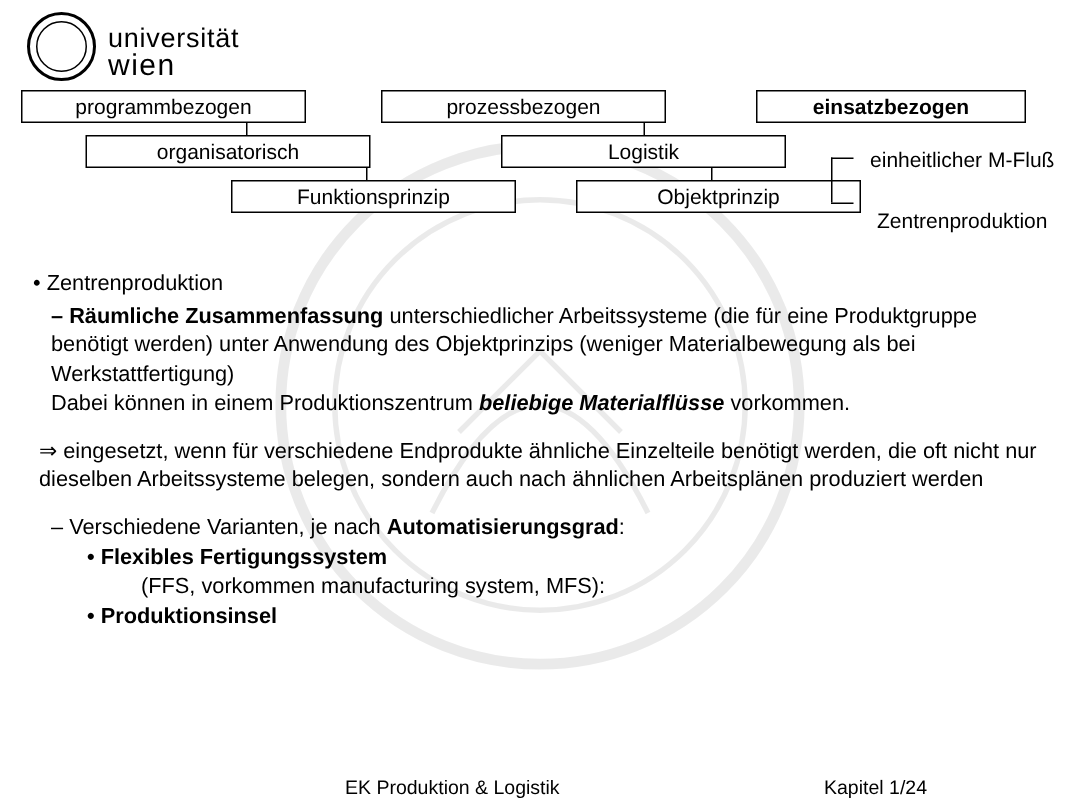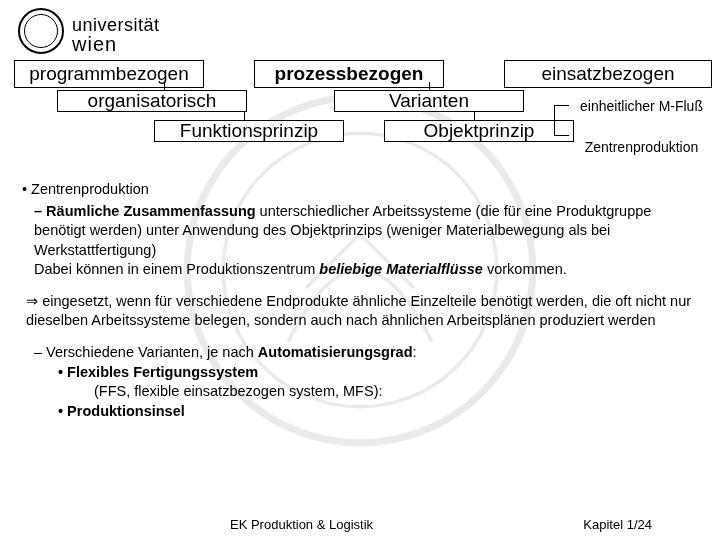--- a/index.html
+++ b/index.html
@@ -48,29 +48,29 @@
   .uni-line2 { font-size: 20px; font-weight: 400; letter-spacing: 1px; }
   .diagram {
     position: relative;
     height: 120px;
     margin: 2px 14px 0 14px;
   }
   .box {
     position: absolute;
     border: 1px solid #000;
     background: #fff;
-    font-size: 19px;
+    font-size: 14px;
     display: flex;
     align-items: center;
     justify-content: center;
     padding: 2px 4px;
   }
   .b-prog { left: 0; width: 190px; }
-  .b-proz { left: 240px; width: 190px; font-weight: bold; }
-  .b-eins { left: 490px; width: 208px; }
+  .b-proz { left: 240px; width: 190px; }
+  .b-eins { left: 490px; width: 180px; font-weight: bold; }
   .b-org { top: 30px; left: 43px; width: 190px; height: 22px; }
   .b-struk { top: 30px; left: 320px; width: 190px; height: 22px; }
   .b-funk { top: 60px; left: 140px; width: 190px; height: 22px; }
   .b-obj { top: 60px; left: 370px; width: 190px; height: 22px; }
   .b-mfluss { top: 35px; left: 555px; width: 145px; height: 22px; border: none; background: transparent; font-size: 14px; white-space: nowrap; }
   .b-zentr { top: 76px; left: 555px; width: 145px; height: 22px; border: none; background: transparent; font-size: 14px; }
   .ln { position: absolute; background: #000; }
   .content {
     padding: 0 22px;
     font-size: 14.5px;
@@ -84,21 +84,21 @@
   .sub-sub { margin-left: 60px; }
   .italic { font-style: italic; font-weight: bold; }
   .footer {
     position: absolute;
     bottom: 8px;
     left: 0;
     width: 100%;
     font-size: 13px;
     display: flex;
     justify-content: space-between;
-    padding: 0 68px 0 230px;
+    padding: 0 102px 0 230px;
   }
 </style>
 </head>
 <body>
 
 <svg class="watermark" viewBox="0 0 100 100">
   <circle cx="50" cy="50" r="48" fill="none" stroke="#000" stroke-width="2"></circle>
   <circle cx="50" cy="50" r="38" fill="none" stroke="#000" stroke-width="1"></circle>
   <path d="M30 70 Q50 30 70 70 M35 55 L50 40 L65 55" fill="none" stroke="#000" stroke-width="1"></path>
 </svg>
@@ -111,21 +111,21 @@
     <div class="uni-line1">universität</div>
     <div class="uni-line2">wien</div>
   </div>
 </div>
 
 <div class="diagram">
   <div class="box b-prog">programmbezogen</div>
   <div class="box b-proz">prozessbezogen</div>
   <div class="box b-eins">einsatzbezogen</div>
   <div class="box b-org">organisatorisch</div>
-  <div class="box b-struk">Varianten</div>
+  <div class="box b-struk">Logistik</div>
   <div class="box b-funk">Funktionsprinzip</div>
   <div class="box b-obj">Objektprinzip</div>
   <div class="box b-mfluss">einheitlicher M-Fluß</div>
   <div class="box b-zentr">Zentrenproduktion</div>
 
   <div class="ln" style="left:150px; top:22px; width:1px; height:8px;"></div>
   <div class="ln" style="left:415px; top:22px; width:1px; height:8px;"></div>
   <div class="ln" style="left:230px; top:52px; width:1px; height:8px;"></div>
   <div class="ln" style="left:460px; top:52px; width:1px; height:8px;"></div>
   <div class="ln" style="left:540px; top:45px; width:15px; height:1px;"></div>
@@ -138,21 +138,21 @@
   <div class="para">
     <b>– Räumliche Zusammenfassung</b><span> unterschiedlicher Arbeitssysteme (die für eine Produktgruppe benötigt werden) unter Anwendung des Objektprinzips (weniger Materialbewegung als bei Werkstattfertigung)</span><br>
     <span>Dabei können in einem Produktionszentrum </span><span class="italic">beliebige Materialflüsse</span><span> vorkommen.</span>
   </div>
   <div class="arrow-para">⇒ eingesetzt, wenn für verschiedene Endprodukte ähnliche Einzelteile    benötigt werden, die oft nicht nur dieselben Arbeitssysteme belegen, sondern auch nach ähnlichen Arbeitsplänen produziert werden</div>
   <div class="sub-block">
     <div>
       <span>–   Verschiedene Varianten, je nach </span><b>Automatisierungsgrad</b><span>:</span>
     </div>
     <div class="sub-bullet"><b>• Flexibles Fertigungssystem</b></div>
-    <div class="sub-sub">(FFS, flexible einsatzbezogen system, MFS):</div>
+    <div class="sub-sub">(FFS, vorkommen manufacturing system, MFS):</div>
     <div class="sub-bullet"><b>• Produktionsinsel</b></div>
   </div>
 </div>
 
 <div class="footer">
   <span>EK Produktion &amp; Logistik</span>
   <span>Kapitel 1/24</span>
 </div>
 
 </body></html>

